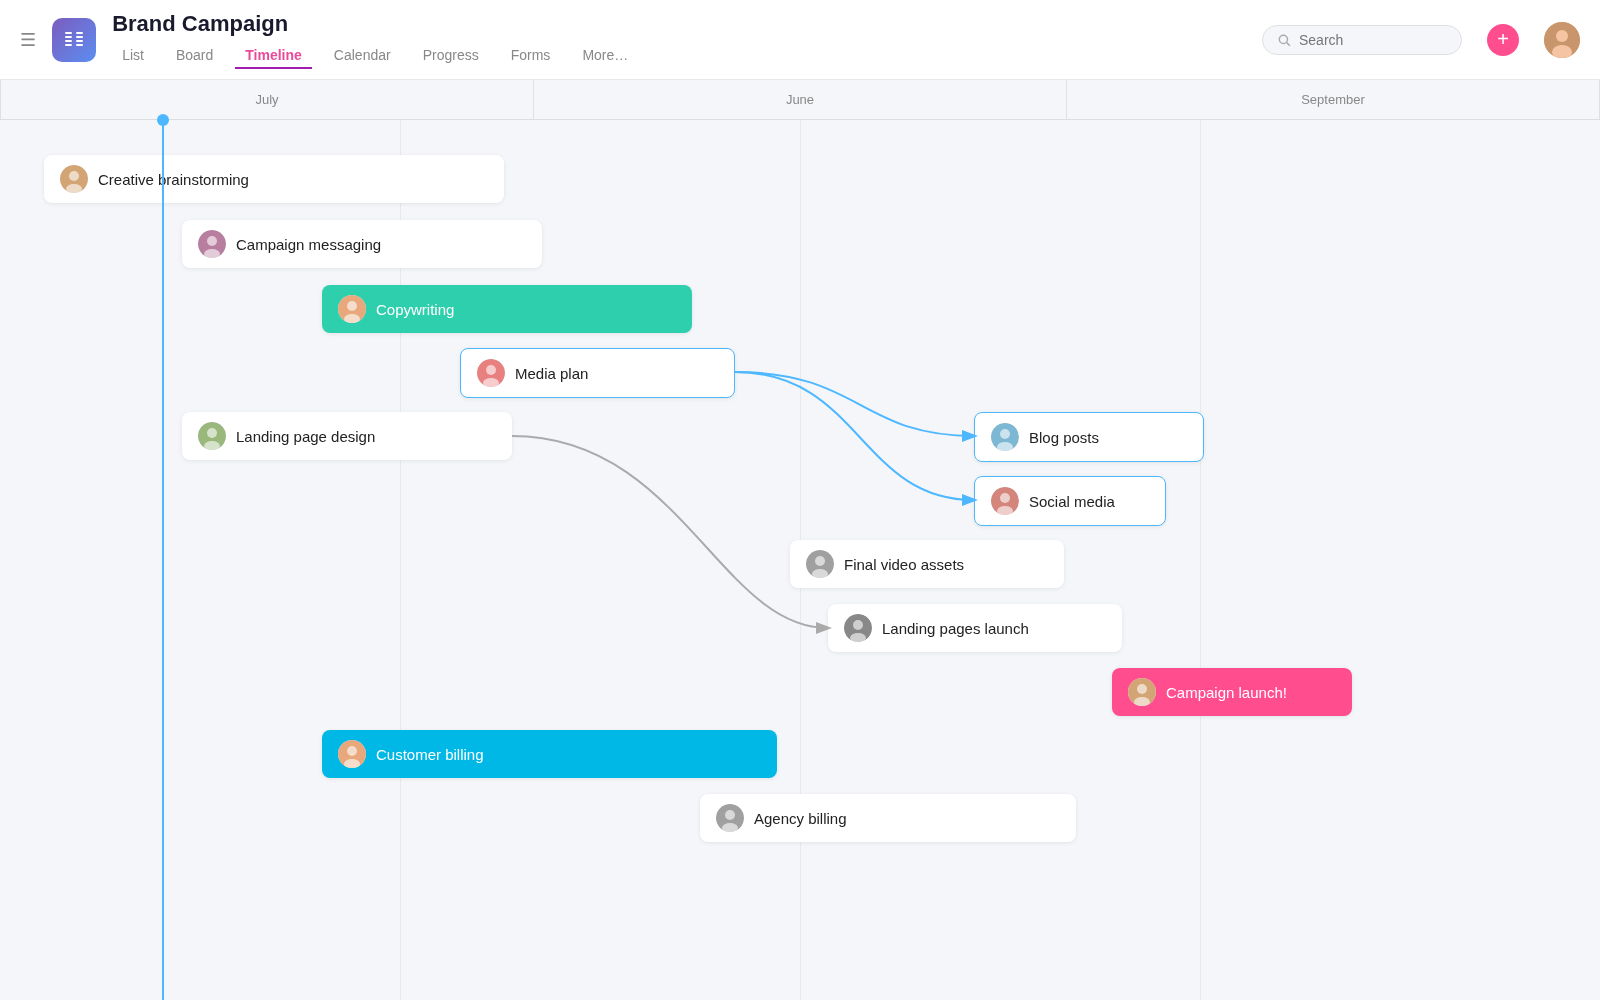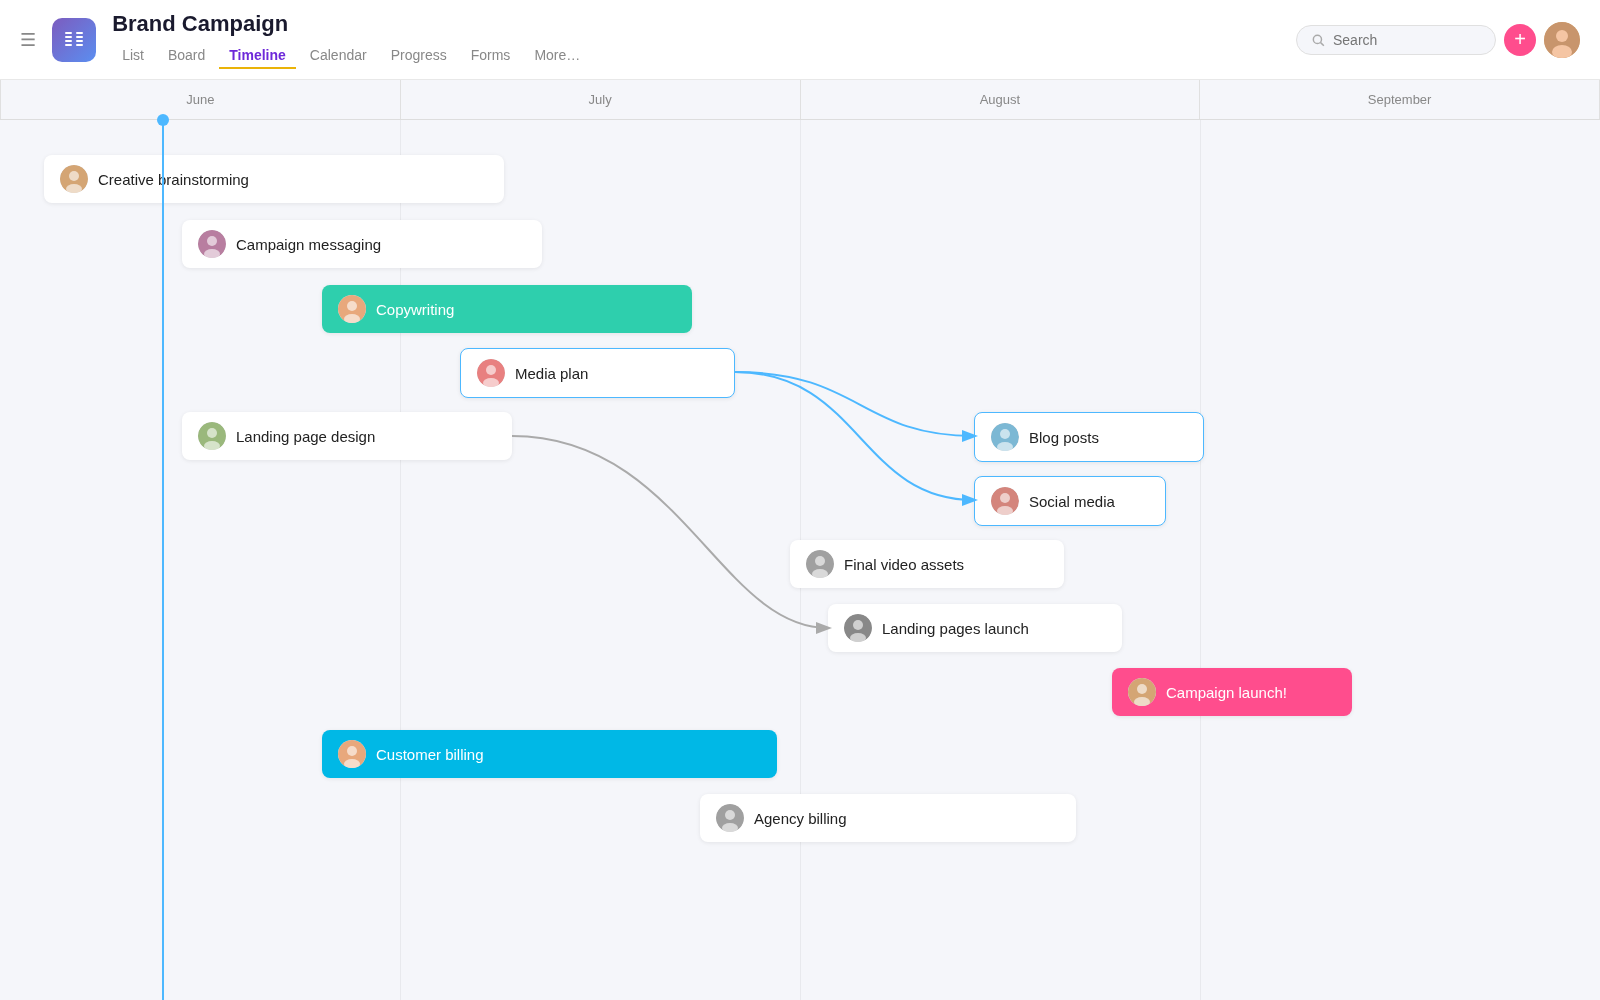--- a/index.html
+++ b/index.html
@@ -18,27 +18,27 @@
     }
     .hamburger { color: #888; font-size: 18px; margin-right: 16px; cursor: pointer; }
     .app-icon {
       width: 44px; height: 44px; background: linear-gradient(135deg, #7c5cbf, #5b8ef0);
       border-radius: 10px; display: flex; align-items: center; justify-content: center;
       margin-right: 16px; flex-shrink: 0;
     }
     .app-icon svg { width: 24px; height: 24px; fill: white; }
     .title-nav { flex: 1; }
     .project-title { font-size: 22px; font-weight: 700; color: #1a1a2e; margin-bottom: 6px; }
-    .nav-tabs { display: flex; gap: 4px; }
+    .nav-tabs { display: flex; gap: 12px; }
     .nav-tab {
       font-size: 14px; color: #888; padding: 4px 10px; cursor: pointer; border-bottom: 2px solid transparent;
       text-decoration: none;
     }
-    .nav-tab.active { color: #6d28d9; border-bottom: 2px solid #eab308; font-weight: 600; }
-    .header-right { display: flex; align-items: center; gap: 8px; }
+    .nav-tab.active { color: #ec4899; border-bottom: 2px solid #a21caf; font-weight: 600; }
+    .header-right { display: flex; align-items: center; gap: 25px; }
     .search-box {
       display: flex; align-items: center; background: #f5f6fa; border: 1px solid #e0e0e0;
       border-radius: 20px; padding: 6px 14px; gap: 8px; width: 200px;
     }
     .search-box input { border: none; background: transparent; outline: none; font-size: 14px; color: #888; width: 140px; }
     .search-icon-svg { color: #aaa; }
     .add-btn {
       width: 32px; height: 32px; background: #ff4d8d; border-radius: 50%;
       display: flex; align-items: center; justify-content: center;
       color: white; font-size: 20px; cursor: pointer; border: none;
@@ -198,23 +198,22 @@
         <circle cx="18" cy="14" r="6" fill="#f5c5a3"></circle>
         <ellipse cx="18" cy="30" rx="10" ry="7" fill="#f5c5a3"></ellipse>
       </svg>
     </div>
   </div>
 </div>
 
 <div class="timeline-container">
 
   <div class="months-bar" id="months-bar">
+      <div class="month-col">July</div>
       <div class="month-col">June</div>
-      <div class="month-col">July</div>
-      <div class="month-col">August</div>
       <div class="month-col">September</div>
     </div>
 
   <div class="grid-area">
 
     <div class="grid-line" style="left: 400px"></div>
     <div class="grid-line" style="left: 800px"></div>
     <div class="grid-line" style="left: 1200px"></div>
 
     <div class="timeline-bar">

